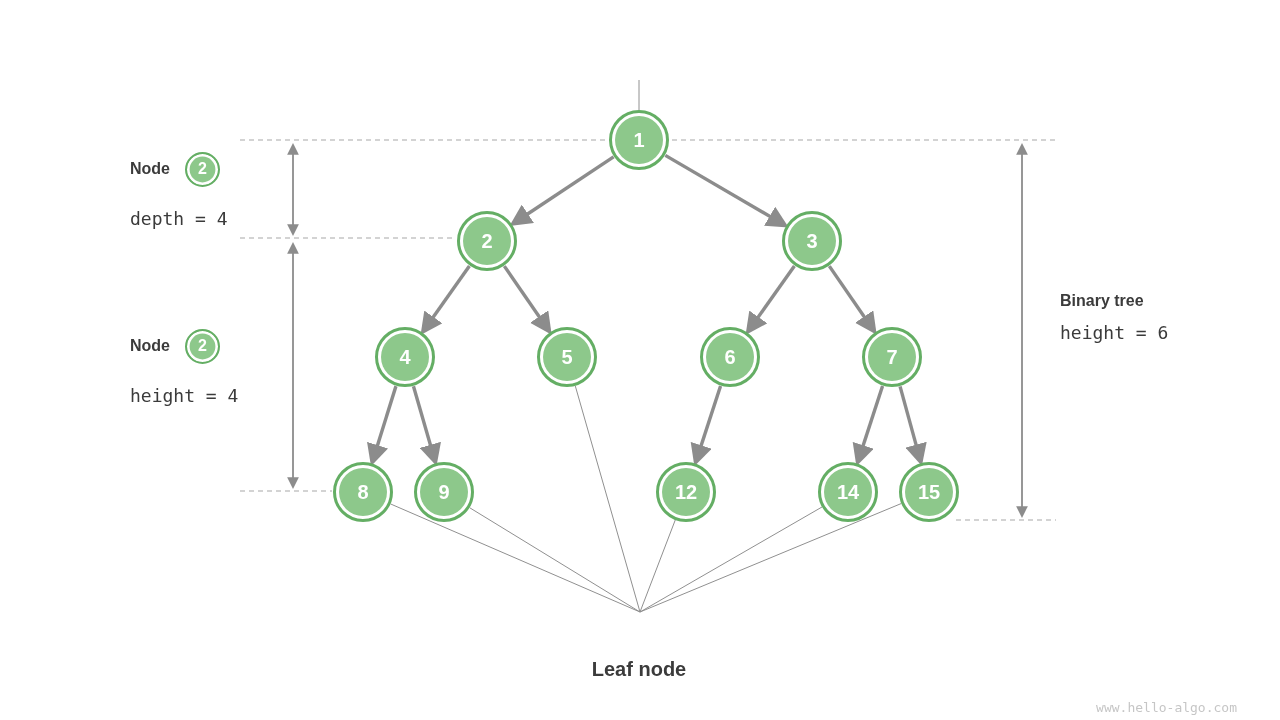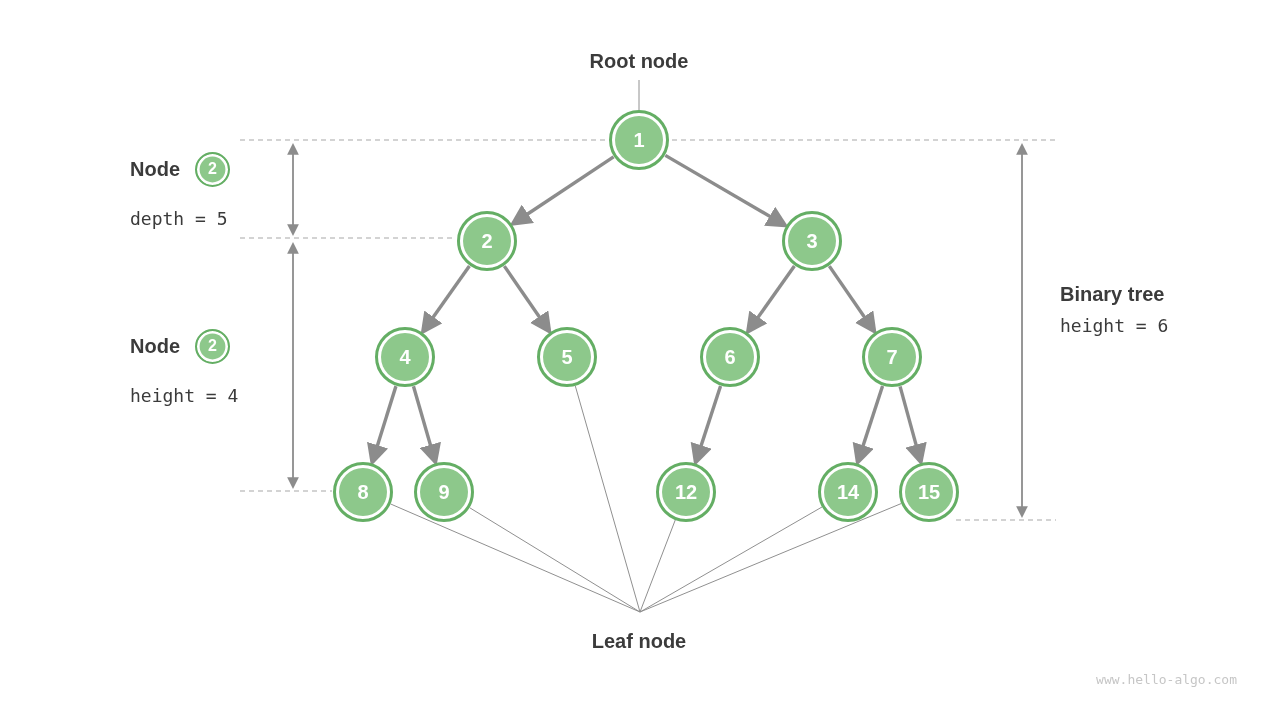--- a/index.html
+++ b/index.html
@@ -24,51 +24,51 @@
 
   .label {
     position: absolute;
     color: var(--text);
     font-weight: 700;
     font-size: 20px;
     text-align: center;
     width: 300px;
   }
   .label.root { left: 489px; top: 50px; }
-  .label.leaf { left: 489px; top: 630px; }
+  .label.leaf { left: 489px; top: 658px; }
 
   .ann { position: absolute; color: var(--text); }
   .ann-row { display: flex; align-items: center; height: 38px; }
-  .ann-title { font-weight: 700; font-size: 20px; }
+  .ann-title { font-weight: 700; font-size: 16px; }
   .badge {
     margin-left: 15px;
     width: 31px; height: 31px;
     border-radius: 50%;
     background: var(--node-fill);
     border: 2.2px solid var(--node-stroke);
     box-shadow: inset 0 0 0 2.6px #ffffff;
     color: #ffffff;
     font-weight: 700; font-size: 16px;
     display: flex; align-items: center; justify-content: center;
   }
   .ann-detail {
     font-family: "DejaVu Sans Mono", monospace;
     font-size: 18px;
     color: var(--text);
   }
   .ann-left-1 { left: 130px; top: 150px; }
   .ann-left-2 { left: 130px; top: 327px; }
   .ann-left-1 .ann-detail, .ann-left-2 .ann-detail { margin-top: 20px; }
-  .ann-right { left: 1060px; top: 281px; }
+  .ann-right { left: 1060px; top: 288px; }
   .ann-right .ann-title { display: block; line-height: 26px; }
   .ann-right .ann-detail { margin-top: 8px; }
 
   .watermark {
     position: absolute;
-    right: 43px; top: 672px;
+    right: 43px; top: 700px;
     font-family: "DejaVu Sans Mono", monospace;
     font-size: 13px;
     color: var(--watermark);
   }
 </style>
 </head>
 <body>
 
 <div class="canvas">
 
@@ -172,29 +172,28 @@
           <text class="node-text" x="848" y="492" dy="0.35em">14</text>
         </g>
         <g>
           <circle class="node-outer" cx="929" cy="492" r="28.5"></circle>
           <circle class="node-inner" cx="929" cy="492" r="24"></circle>
           <text class="node-text" x="929" y="492" dy="0.35em">15</text>
         </g>
       </g>
   </svg>
 
-  <div class="label root">Root node</div>
   <div class="label leaf">Leaf node</div>
 
   <div class="ann ann-left-1">
     <div class="ann-row">
       <span class="ann-title">Node</span>
       <span class="badge">2</span>
     </div>
-    <div class="ann-detail">depth = 5</div>
+    <div class="ann-detail">depth = 4</div>
   </div>
 
   <div class="ann ann-left-2">
     <div class="ann-row">
       <span class="ann-title">Node</span>
       <span class="badge">2</span>
     </div>
     <div class="ann-detail">height = 4</div>
   </div>
 

